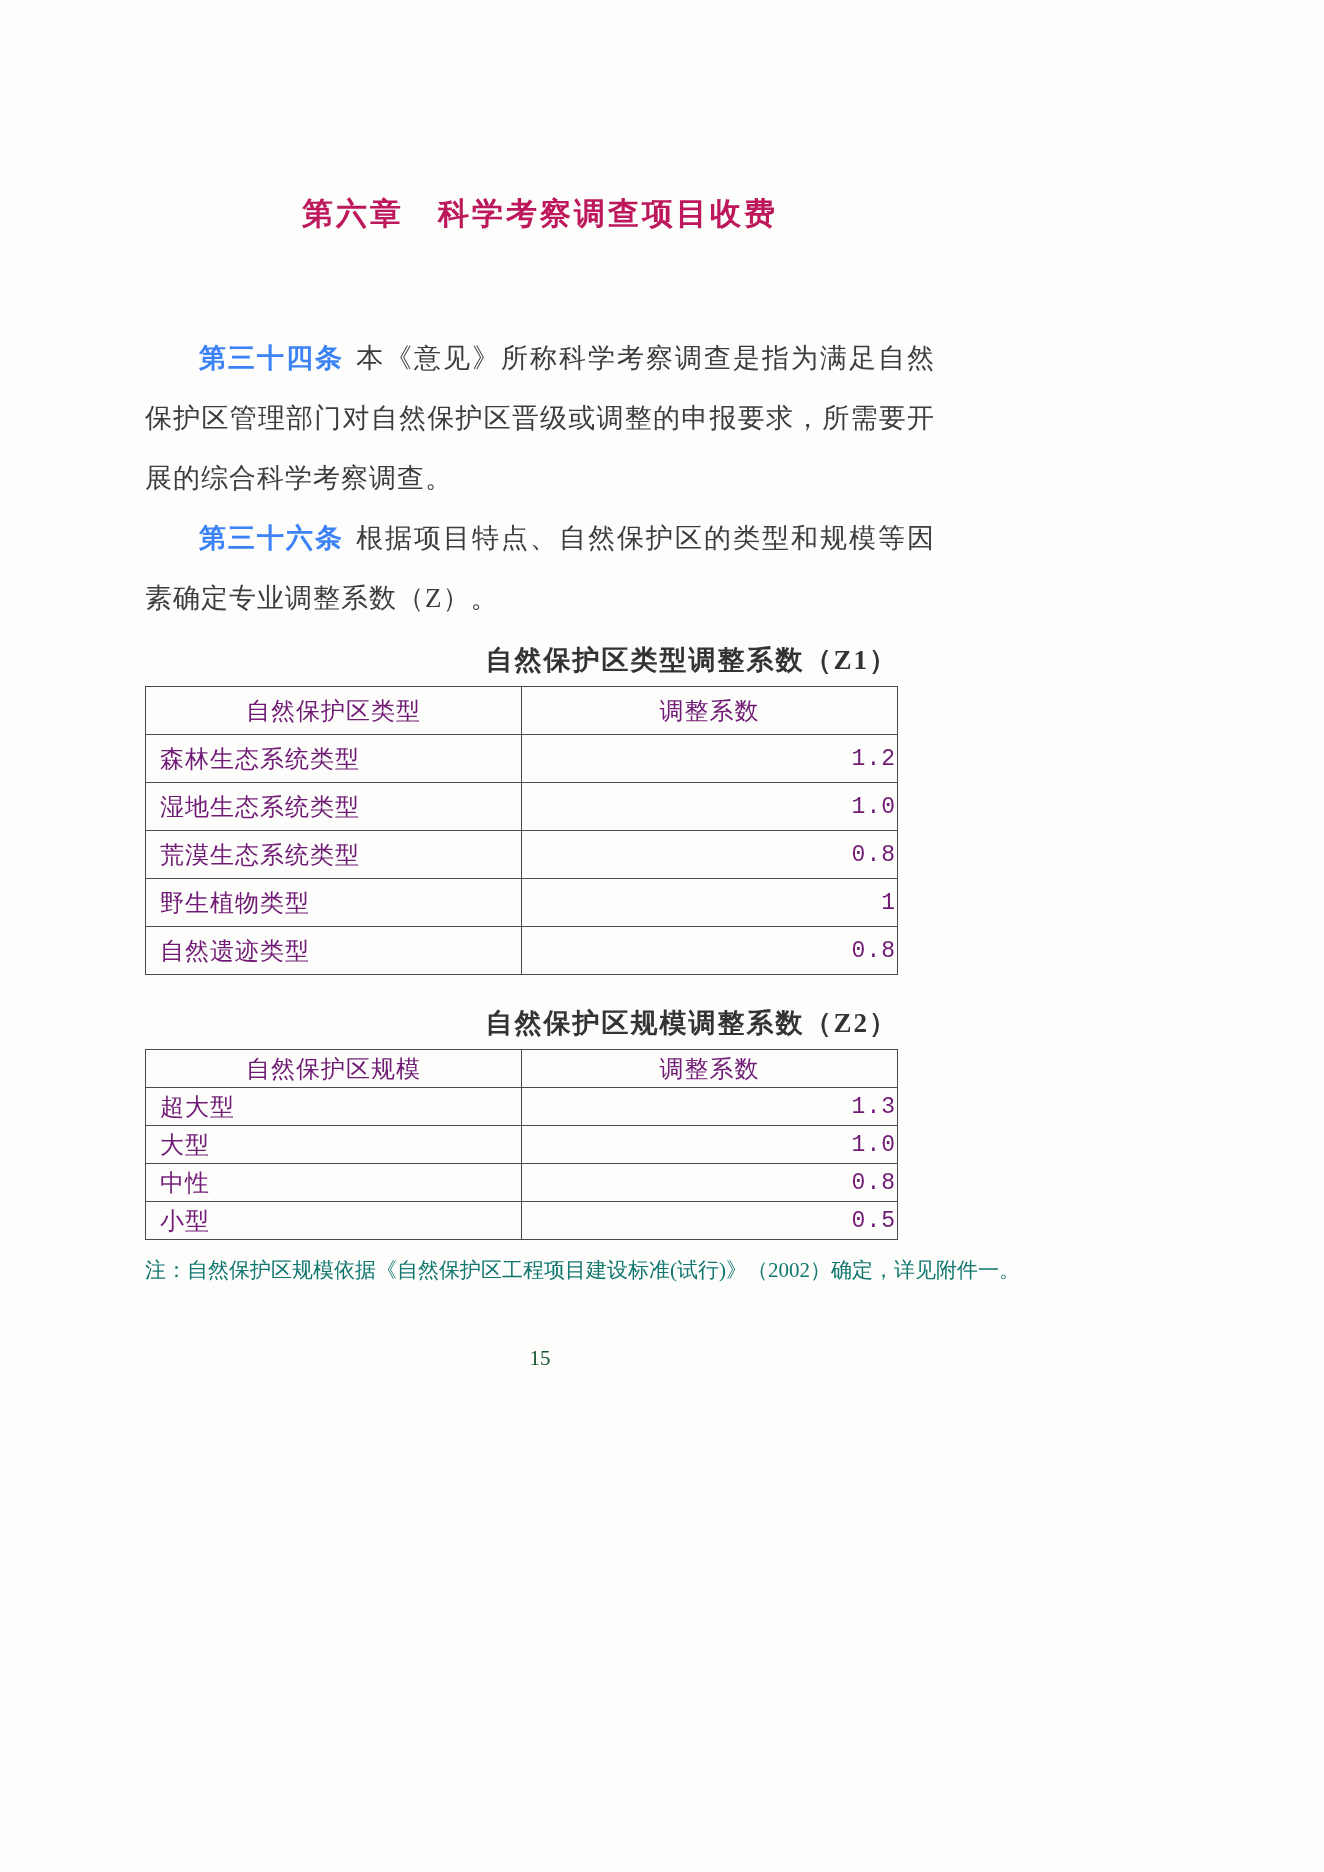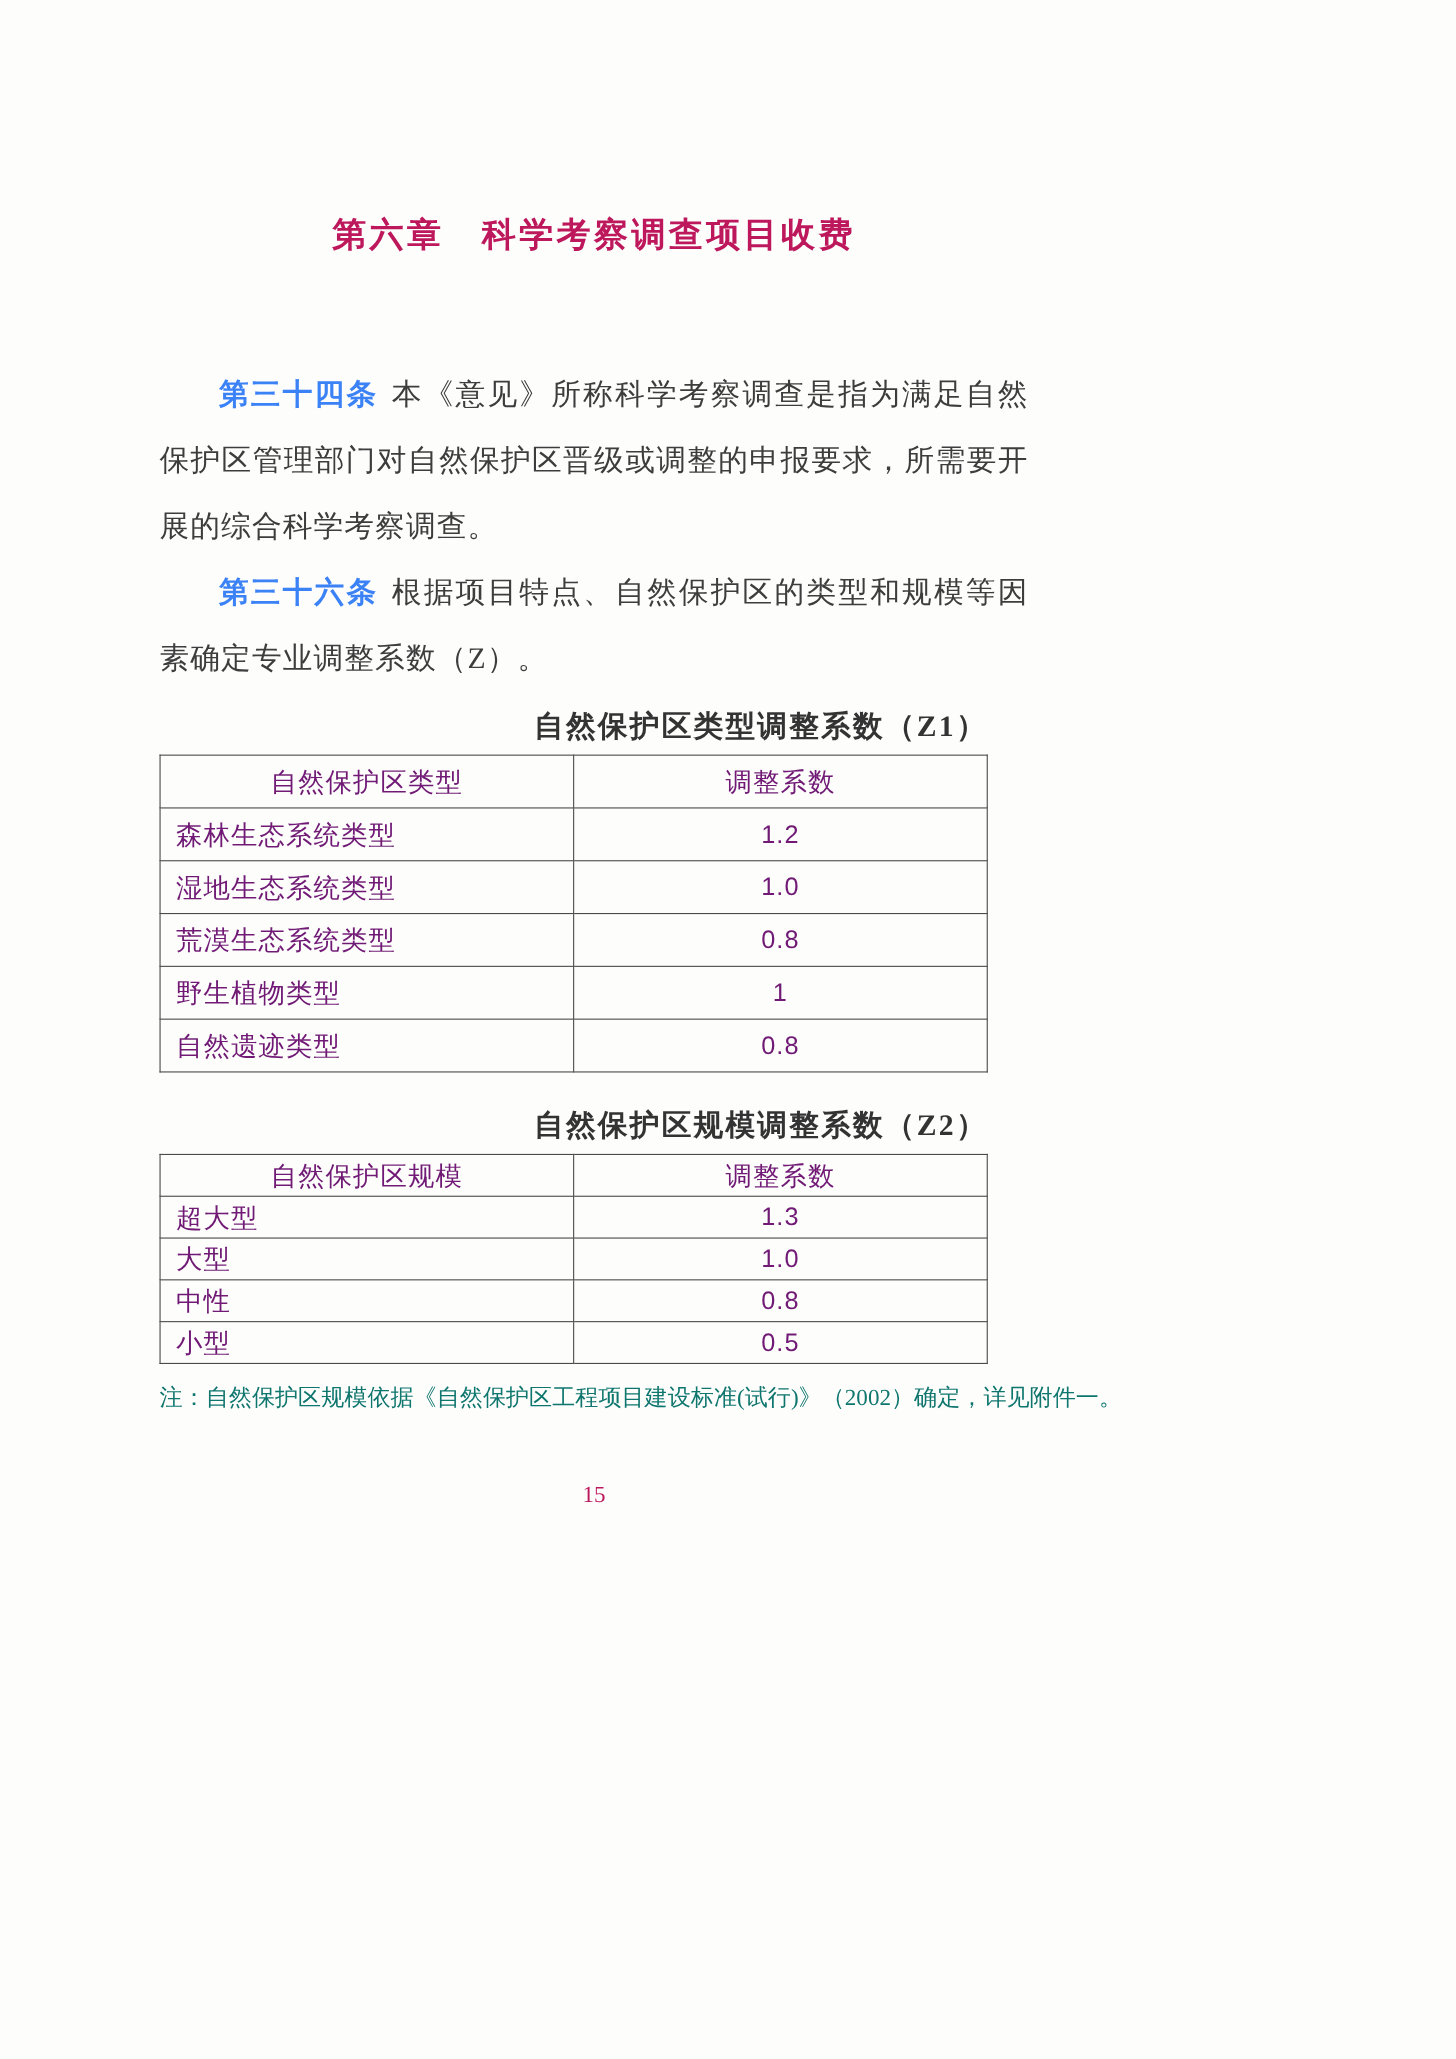--- a/index.html
+++ b/index.html
@@ -70,36 +70,36 @@
   table.coef td, table.coef th {
     border: 1.5px solid #4a4a4a;
     font-weight: normal;
     letter-spacing: 1px;
     box-sizing: border-box;
   }
   table.coef th { text-align: center; }
   table.z1 td, table.z1 th { height: 48px; }
   table.z2 td, table.z2 th { height: 38px; }
   td.label-cell { text-align: left; padding-left: 14px; }
-  td.value-cell, th.value-col { text-align: center; font-family: Liberation Sans, sans-serif; font-size: 23px; }
+  td.value-cell, th.value-col { text-align: right; font-family: Liberation Mono, monospace; font-size: 23px; }
   th.value-col { font-family: "Liberation Serif", serif; font-size: 24px; }
   .note {
     width: 940px;
     margin-top: 16px;
     font-size: 21px;
     letter-spacing: 0;
     white-space: nowrap;
     color: #0f766e;
   }
   .page-number {
     width: 790px;
     margin-top: 62px;
     text-align: center;
     font-size: 21px;
-    color: #be185d;
+    color: #14532d;
   }
 </style>
 </head>
 <body>
 
 <div class="page">
   <div class="content">
 
     <div class="doc-title">第六章　科学考察调查项目收费</div>
 

